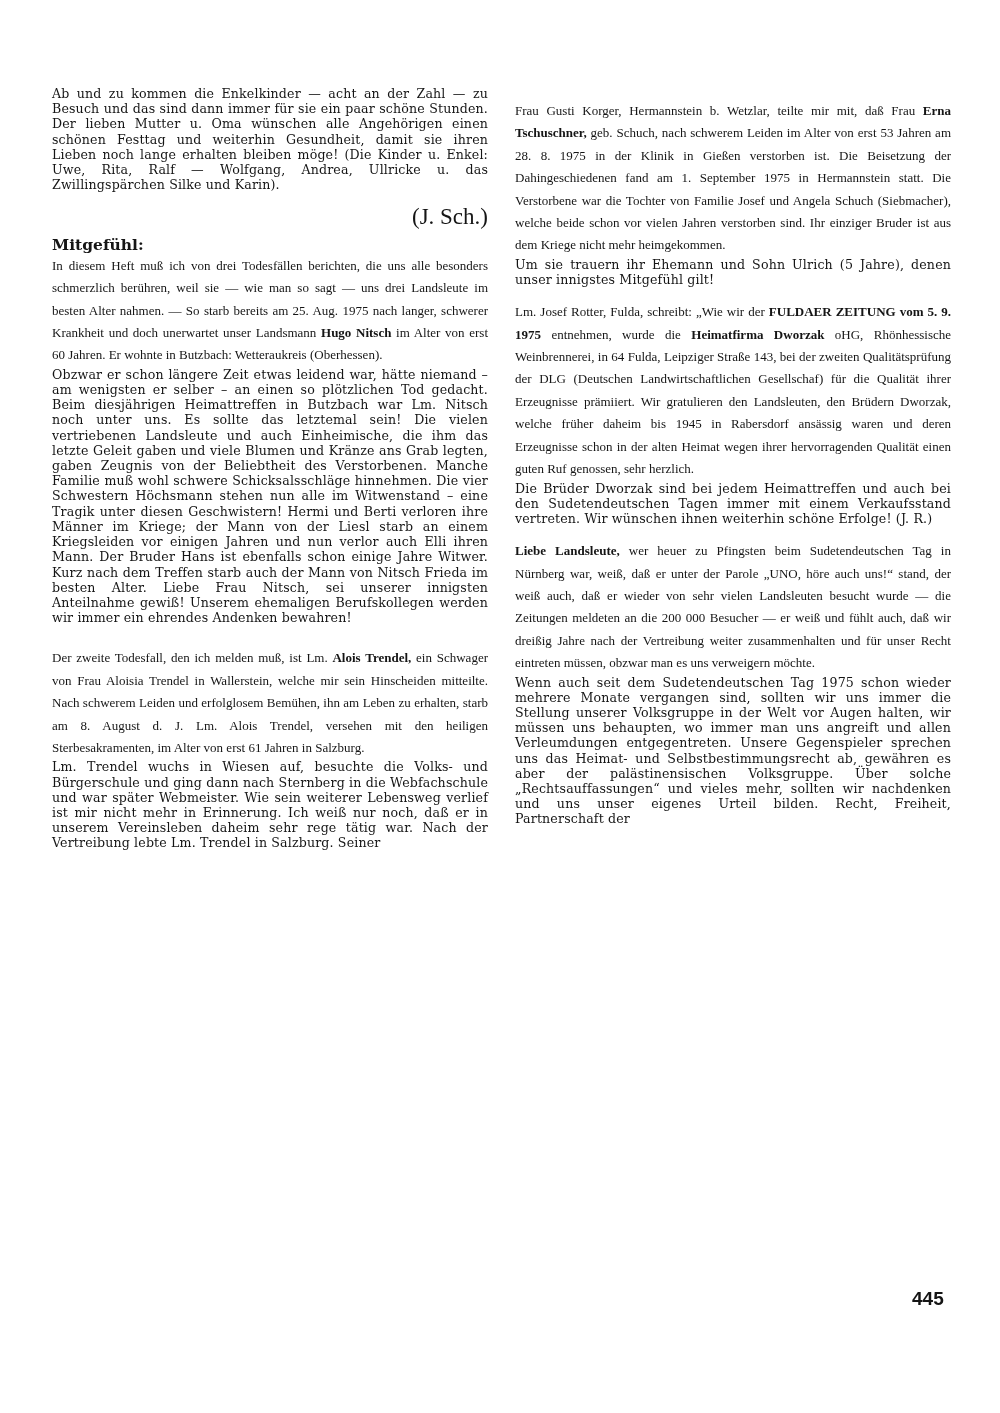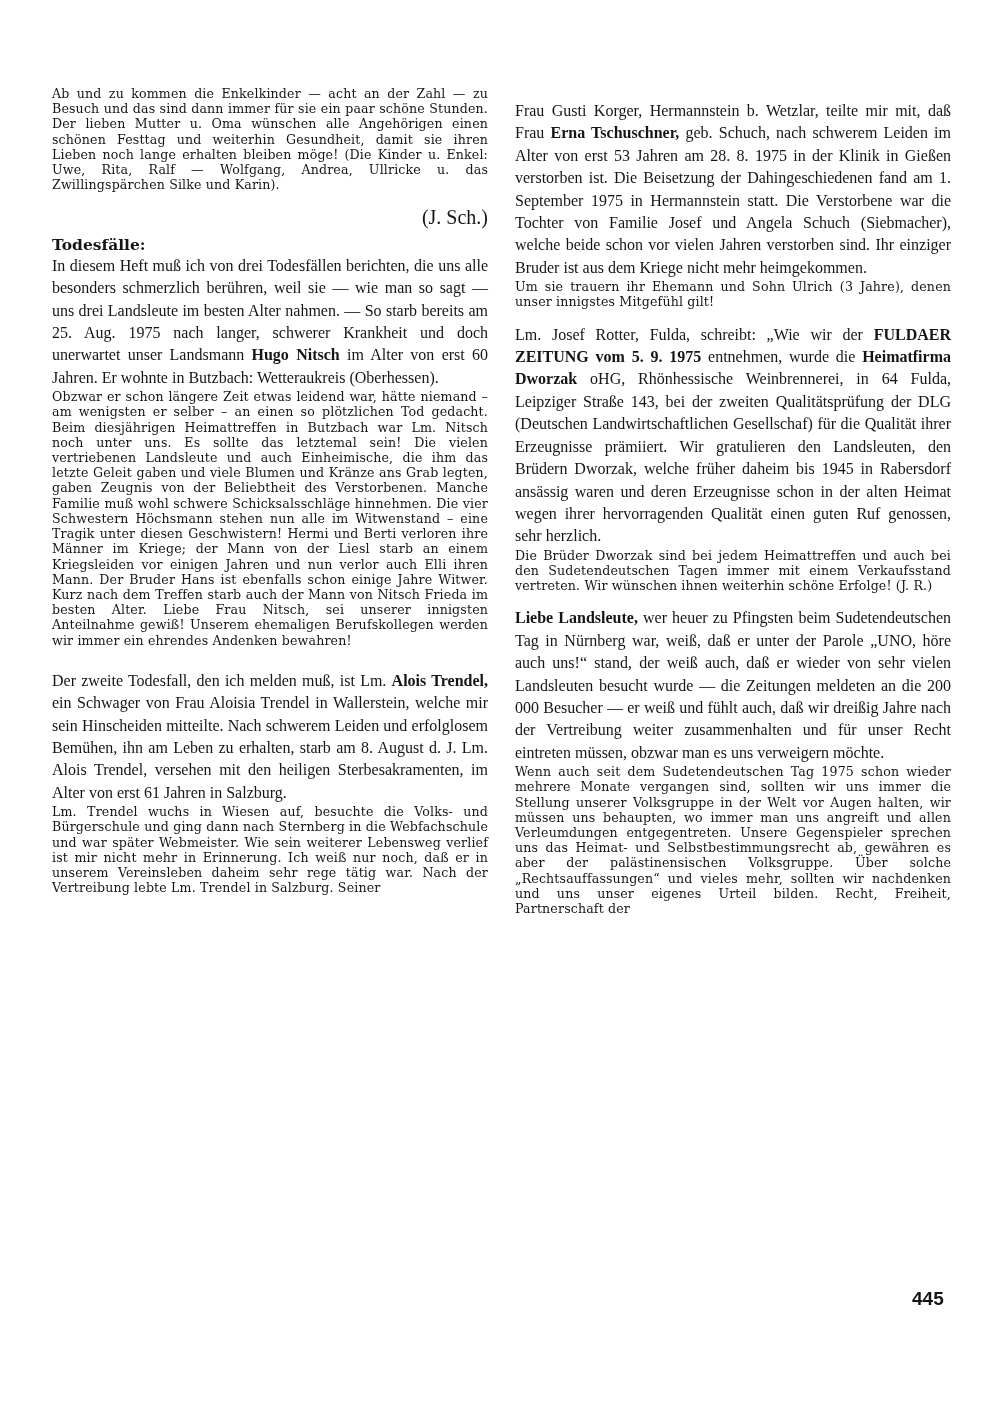--- a/index.html
+++ b/index.html
@@ -3,56 +3,56 @@
 <meta charset="utf-8">
 <style>
   html, body { margin: 0; padding: 0; background: #ffffff; }
   body { width: 1000px; height: 1413px; position: relative; overflow: hidden; color: #151515; }
   .page { position: absolute; left: 0; top: 0; width: 1000px; height: 1033px; }
   .col { position: absolute; top: 86px; width: 436px; }
   .col-left { left: 52px; }
   .col-right { left: 515px; top: 86px; }
   p { margin: 0; text-align: justify; hyphens: manual; }
   .small { font-family: "DejaVu Serif", serif; font-size: 12.6px; line-height: 15.2px; letter-spacing: 0.15px; }
-  .large { font-family: "Liberation Serif", serif; font-size: 16px; line-height: 22.4px; }
+  .large { font-family: "Liberation Serif", serif; font-size: 13px; line-height: 22.4px; }
   .heading { font-family: "DejaVu Serif", serif; font-weight: bold; font-size: 15.5px; line-height: 20px; margin: 0; }
-  .sig { text-align: right; font-family: "Liberation Serif", serif; font-size: 20px; line-height: 22.4px; }
+  .sig { text-align: right; font-family: "Liberation Serif", serif; font-size: 23px; line-height: 22.4px; }
   b { font-weight: bold; }
   .gap-s { height: 6px; }
   .gap-m { height: 14px; }
   .gap-l { height: 22px; }
   .page-number { position: absolute; left: 912px; top: 1288px; font-family: "Liberation Sans", sans-serif; font-weight: bold; font-size: 19px; }
 </style>
 </head>
 <body>
 
 <div class="page">
 
   <div class="col col-left">
     <p class="small">Ab und zu kommen die Enkelkinder — acht an der Zahl — zu Besuch und das sind dann immer für sie ein paar schöne Stunden. Der lieben Mutter u. Oma wünschen alle Angehörigen einen schönen Festtag und weiterhin Gesundheit, damit sie ihren Lieben noch lange erhalten bleiben möge! (Die Kinder u. Enkel: Uwe, Rita, Ralf — Wolfgang, Andrea, Ullricke u. das Zwillingspärchen Silke und Karin).</p>
     <div class="gap-m"></div>
 
     <div class="sig">(J. Sch.)</div>
     <div class="gap-s"></div>
 
-    <h3 class="heading">Todesfälle:</h3>
+    <h3 class="heading">Mitgefühl:</h3>
 
     <p class="large"><span>In diesem Heft muß ich von drei Todesfällen berichten, die uns alle besonders schmerzlich berühren, weil sie — wie man so sagt — uns drei Landsleute im besten Alter nahmen. — So starb bereits am 25. Aug. 1975 nach langer, schwerer Krankheit und doch unerwartet unser Landsmann </span><b>Hugo Nitsch</b><span> im Alter von erst 60 Jahren. Er wohnte in Butzbach: Wetteraukreis (Oberhessen).</span></p>
     <p class="small">Obzwar er schon längere Zeit etwas leidend war, hätte niemand – am wenigsten er selber – an einen so plötzlichen Tod gedacht. Beim diesjährigen Heimattreffen in Butzbach war Lm. Nitsch noch unter uns. Es sollte das letztemal sein! Die vielen vertriebenen Landsleute und auch Einheimische, die ihm das letzte Geleit gaben und viele Blumen und Kränze ans Grab legten, gaben Zeugnis von der Beliebtheit des Verstorbenen. Manche Familie muß wohl schwere Schicksalsschläge hinnehmen. Die vier Schwestern Höchsmann stehen nun alle im Witwenstand – eine Tragik unter diesen Geschwistern! Hermi und Berti verloren ihre Männer im Kriege; der Mann von der Liesl starb an einem Kriegsleiden vor einigen Jahren und nun verlor auch Elli ihren Mann. Der Bruder Hans ist ebenfalls schon einige Jahre Witwer. Kurz nach dem Treffen starb auch der Mann von Nitsch Frieda im besten Alter. Liebe Frau Nitsch, sei unserer innigsten Anteilnahme gewiß! Unserem ehemaligen Berufskollegen werden wir immer ein ehrendes Andenken bewahren!</p>
     <div class="gap-l"></div>
 
     <p class="large"><span>Der zweite Todesfall, den ich melden muß, ist Lm. </span><b>Alois Trendel,</b><span> ein Schwager von Frau Aloisia Trendel in Wallerstein, welche mir sein Hinscheiden mitteilte. Nach schwerem Leiden und erfolglosem Bemühen, ihn am Leben zu erhalten, starb am 8. August d. J. Lm. Alois Trendel, versehen mit den heiligen Sterbesakramenten, im Alter von erst 61 Jahren in Salzburg.</span></p>
     <p class="small">Lm. Trendel wuchs in Wiesen auf, besuchte die Volks- und Bürgerschule und ging dann nach Sternberg in die Webfachschule und war später Webmeister. Wie sein weiterer Lebensweg verlief ist mir nicht mehr in Erinnerung. Ich weiß nur noch, daß er in unserem Vereinsleben daheim sehr rege tätig war. Nach der Vertreibung lebte Lm. Trendel in Salzburg. Seiner</p>
   </div>
 
   <div class="col col-right">
     <div class="gap-m"></div>
 
     <p class="large"><span>Frau Gusti Korger, Hermannstein b. Wetzlar, teilte mir mit, daß Frau </span><b>Erna Tschuschner,</b><span> geb. Schuch, nach schwerem Leiden im Alter von erst 53 Jahren am 28. 8. 1975 in der Klinik in Gießen verstorben ist. Die Beisetzung der Dahingeschiedenen fand am 1. September 1975 in Hermannstein statt. Die Verstorbene war die Tochter von Familie Josef und Angela Schuch (Siebmacher), welche beide schon vor vielen Jahren verstorben sind. Ihr einziger Bruder ist aus dem Kriege nicht mehr heimgekommen.</span></p>
-    <p class="small">Um sie trauern ihr Ehemann und Sohn Ulrich (3 Jahre), denen unser innigstes Mitgefühl gilt!</p>
+    <p class="small">Um sie trauern ihr Ehemann und Sohn Ulrich (5 Jahre), denen unser innigstes Mitgefühl gilt!</p>
     <div class="gap-m"></div>
 
 
     <p class="large"><span>Lm. Josef Rotter, Fulda, schreibt: „Wie wir der </span><b>FULDAER ZEITUNG vom 5. 9. 1975</b><span> entnehmen, wurde die </span><b>Heimatfirma Dworzak</b><span> oHG, Rhönhessische Weinbrennerei, in 64 Fulda, Leipziger Straße 143, bei der zweiten Qualitätsprüfung der DLG (Deutschen Landwirtschaftlichen Gesellschaf) für die Qualität ihrer Erzeugnisse prämiiert. Wir gratulieren den Landsleuten, den Brüdern Dworzak, welche früher daheim bis 1945 in Rabersdorf ansässig waren und deren Erzeugnisse schon in der alten Heimat wegen ihrer hervorragenden Qualität einen guten Ruf genossen, sehr herzlich.</span></p>
     <p class="small">Die Brüder Dworzak sind bei jedem Heimattreffen und auch bei den Sudetendeutschen Tagen immer mit einem Verkaufsstand vertreten. Wir wünschen ihnen weiterhin schöne Erfolge! (J. R.)</p>
     <div class="gap-m"></div>
 
     <p class="large"><b>Liebe Landsleute,</b><span> wer heuer zu Pfingsten beim Sudetendeutschen Tag in Nürnberg war, weiß, daß er unter der Parole „UNO, höre auch uns!“ stand, der weiß auch, daß er wieder von sehr vielen Landsleuten besucht wurde — die Zeitungen meldeten an die 200 000 Besucher — er weiß und fühlt auch, daß wir dreißig Jahre nach der Vertreibung weiter zusammenhalten und für unser Recht eintreten müssen, obzwar man es uns verweigern möchte.</span></p>
     <p class="small">Wenn auch seit dem Sudetendeutschen Tag 1975 schon wieder mehrere Monate vergangen sind, sollten wir uns immer die Stellung unserer Volksgruppe in der Welt vor Augen halten, wir müssen uns behaupten, wo immer man uns angreift und allen Verleumdungen entgegentreten. Unsere Gegenspieler sprechen uns das Heimat- und Selbstbestimmungsrecht ab, gewähren es aber der palästinensischen Volksgruppe. Über solche „Rechtsauffassungen“ und vieles mehr, sollten wir nachdenken und uns unser eigenes Urteil bilden. Recht, Freiheit, Partnerschaft der</p>
   </div>

